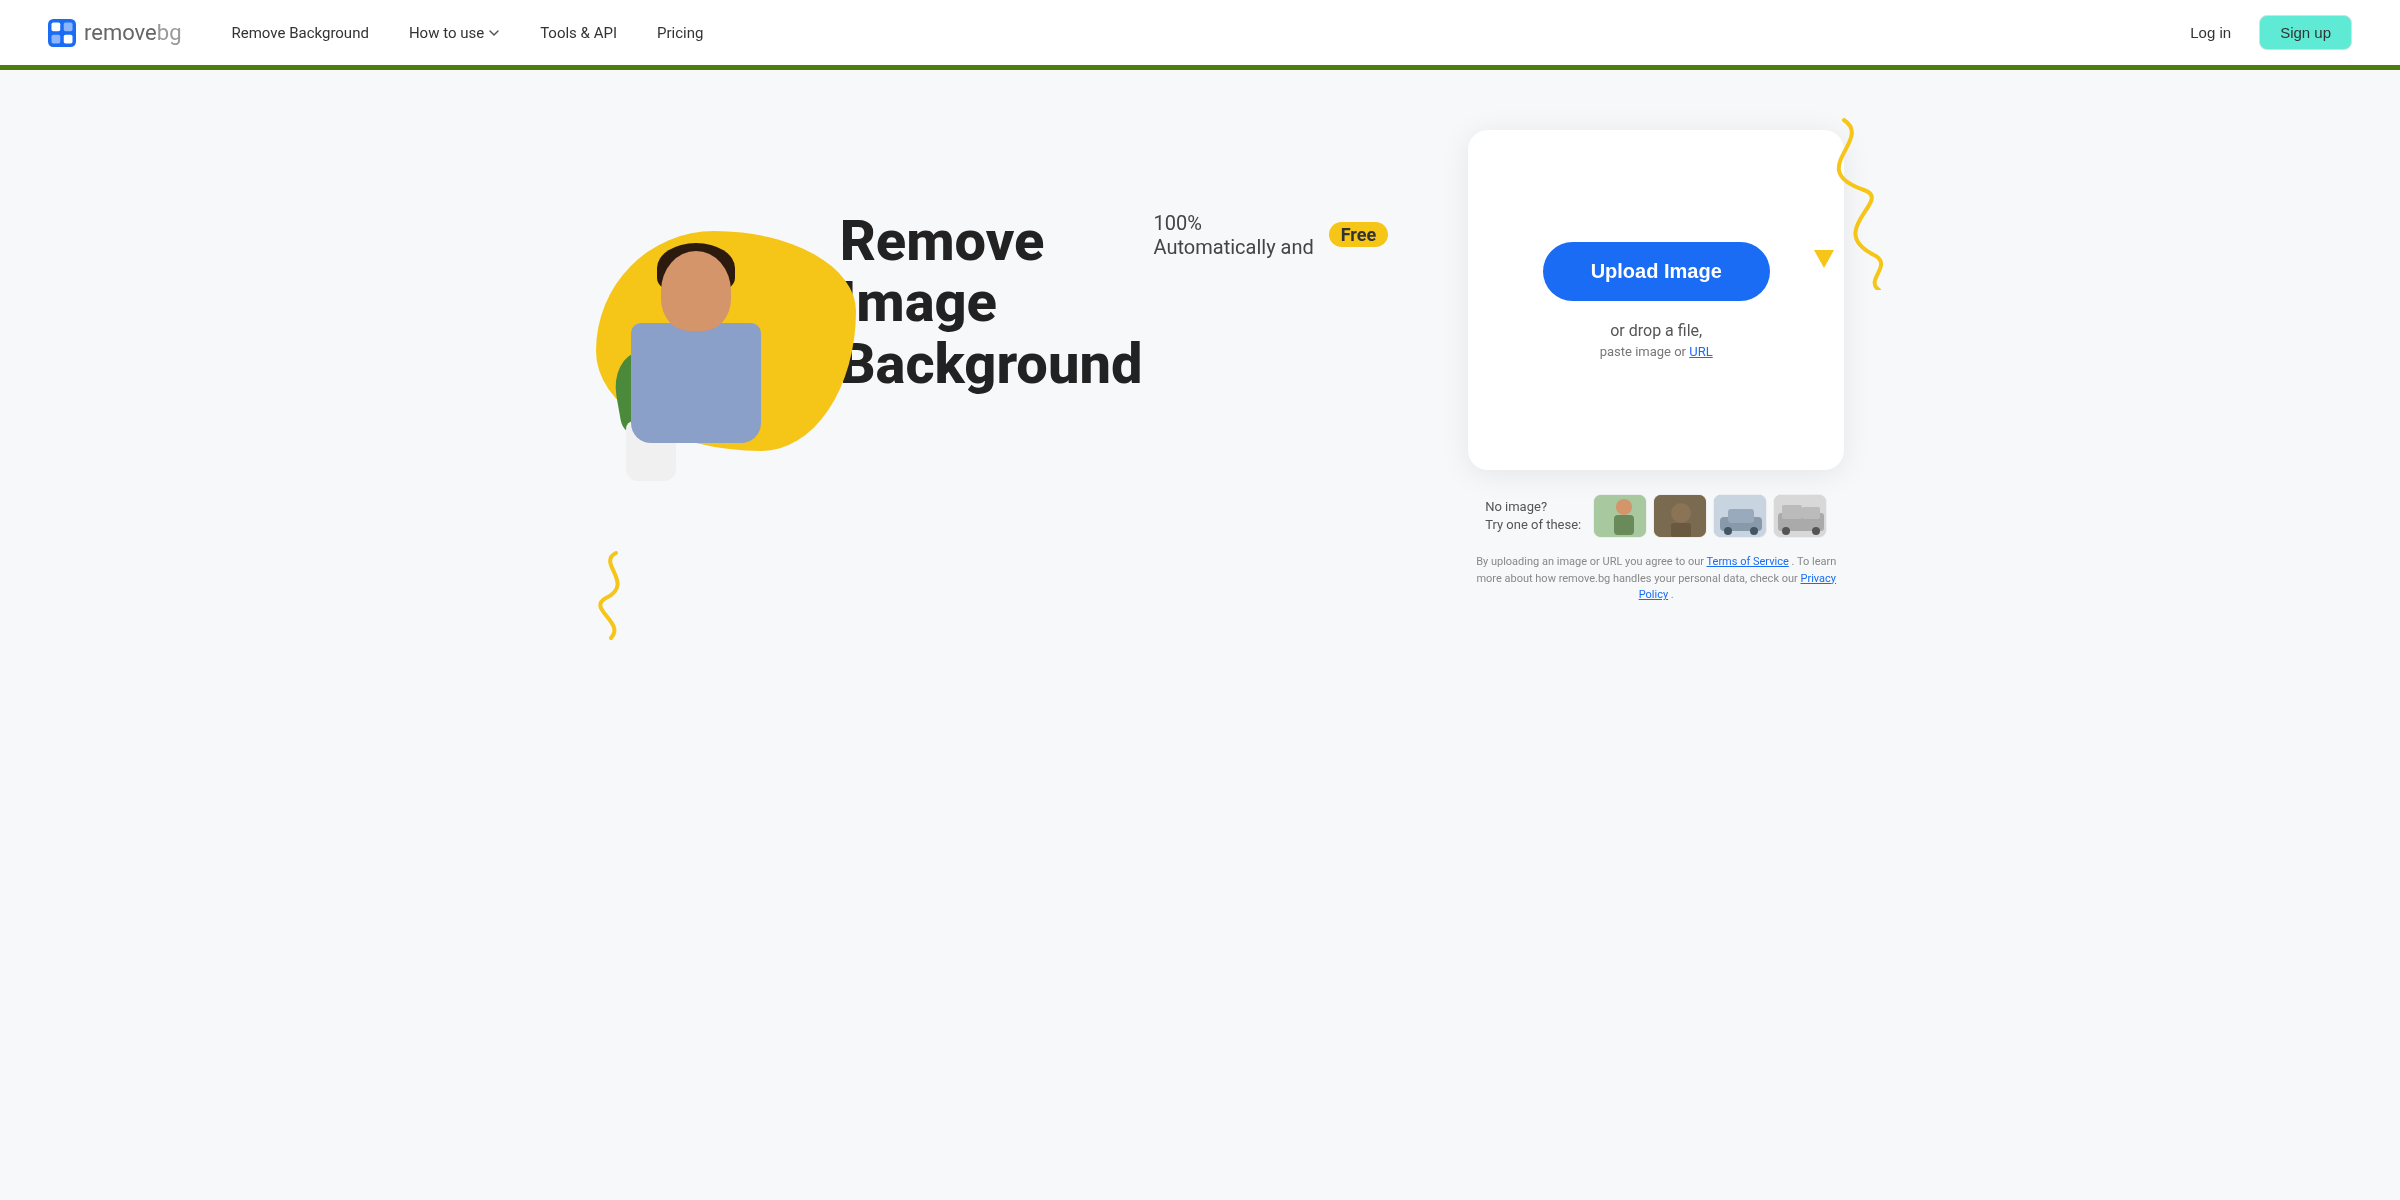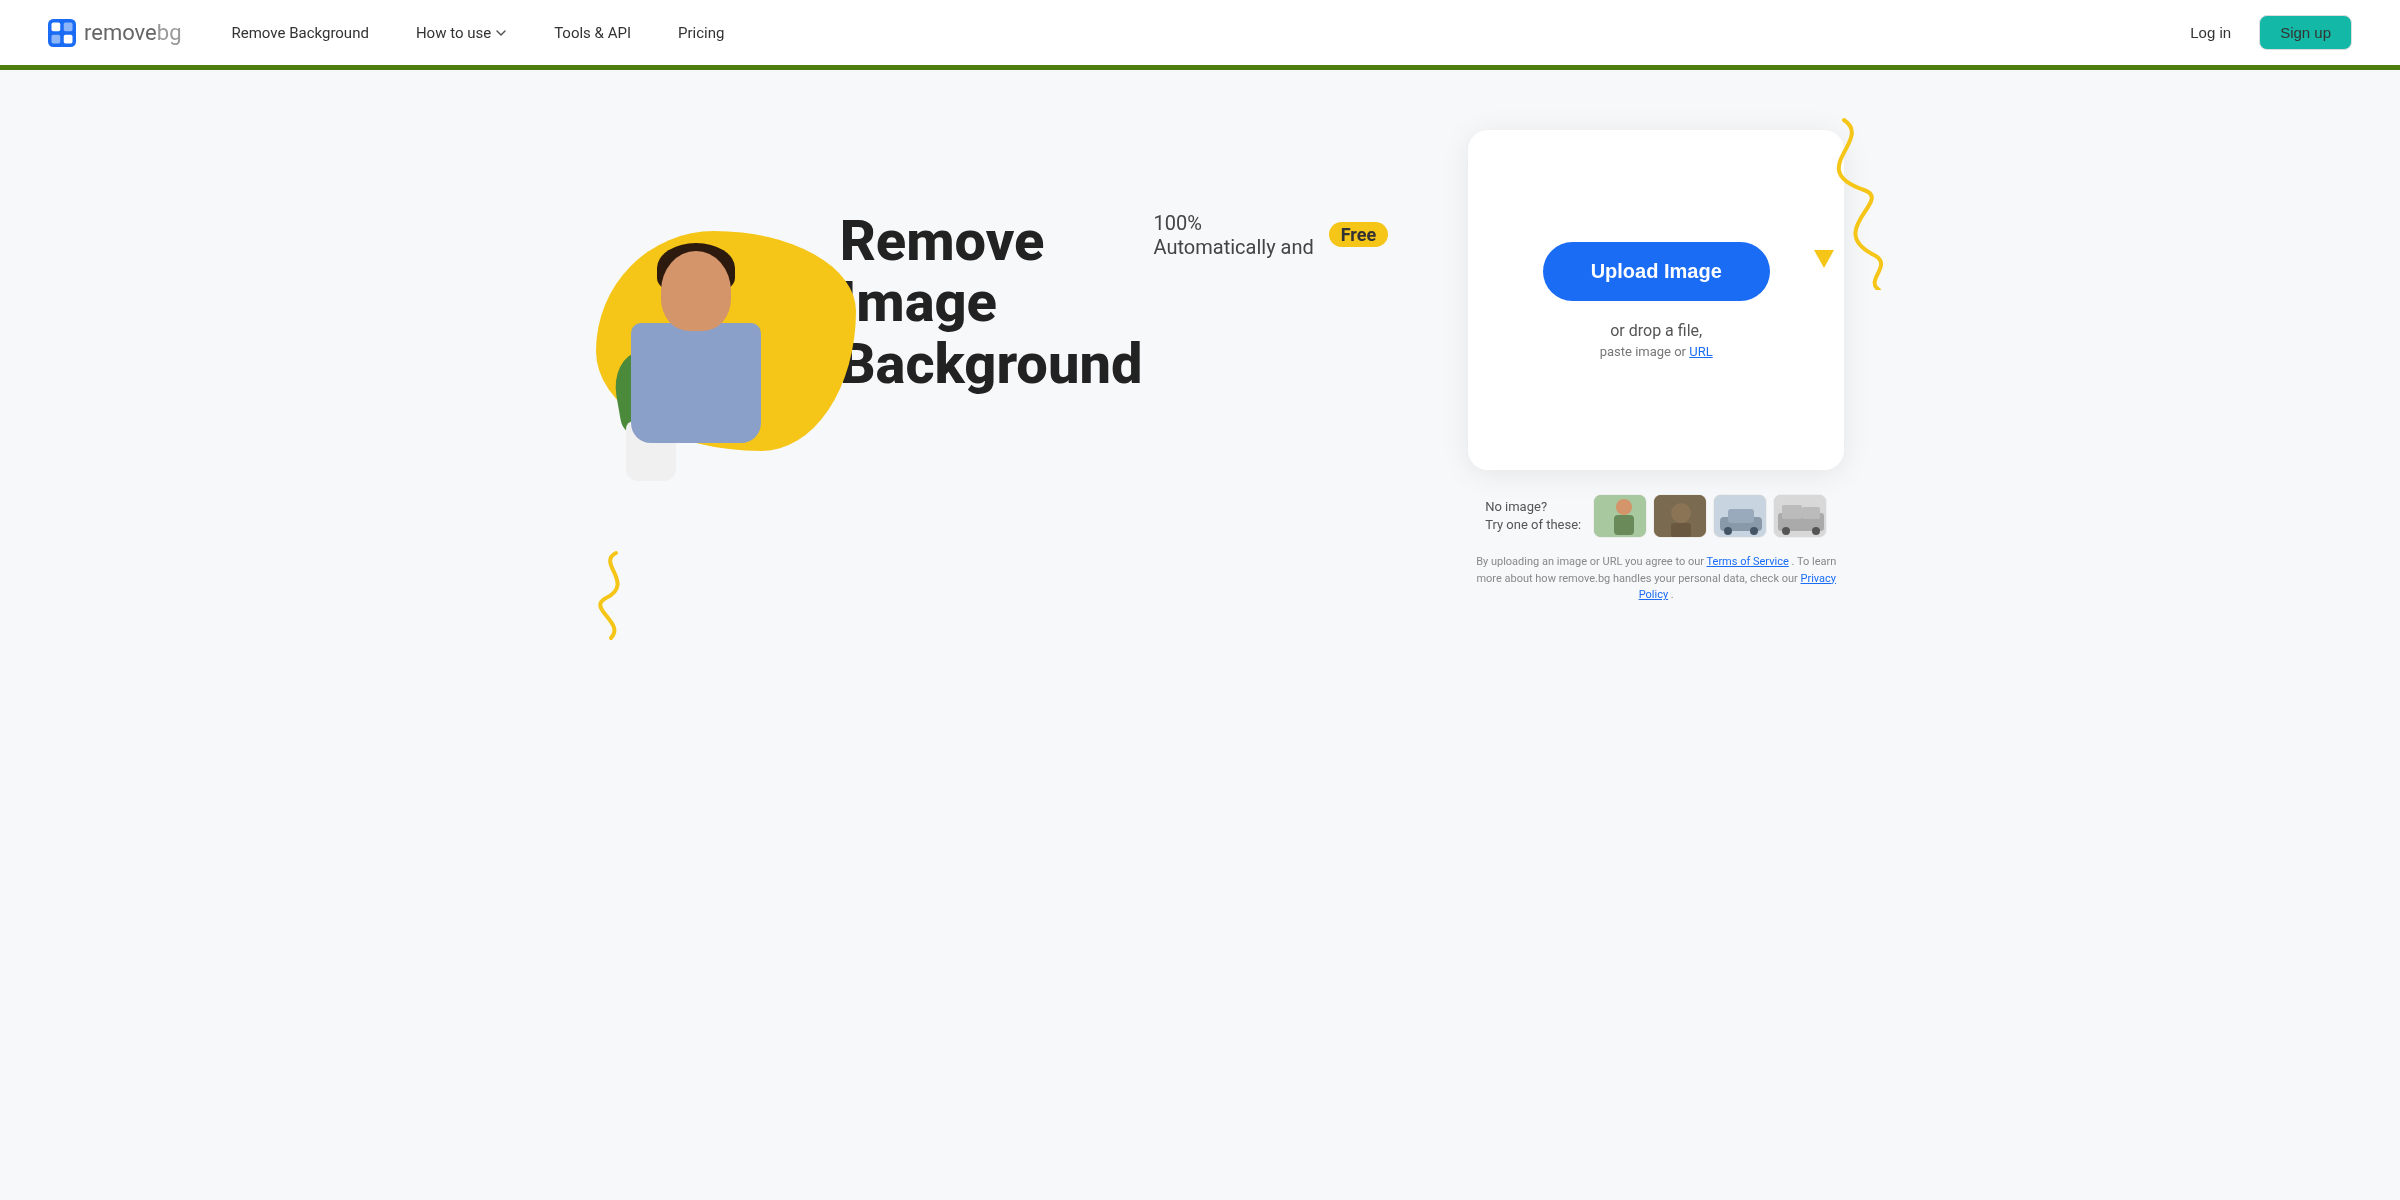--- a/index.html
+++ b/index.html
@@ -34,21 +34,21 @@
     }
     .logo-text {
       font-size: 22px;
       font-weight: 700;
       color: #222;
     }
     .logo-text span { color: #666; font-weight: 400; }
     .nav-links {
       display: flex;
       align-items: center;
-      gap: 19px;
+      gap: 12px;
       flex: 1;
     }
     .nav-link {
       font-size: 15px;
       color: #333;
       text-decoration: none;
       padding: 8px 14px;
       border-radius: 6px;
       display: flex;
       align-items: center;
@@ -63,21 +63,21 @@
       font-size: 15px;
       color: #333;
       background: none;
       border: none;
       cursor: pointer;
       padding: 8px 16px;
     }
     .btn-signup {
       font-size: 15px;
       color: #333;
-      background: #14b8a6;
+      background: #5eead4;
       border: 1px solid #ddd;
       border-radius: 8px;
       cursor: pointer;
       padding: 8px 20px;
       font-weight: 500;
     }
 
     
     .hero {
       display: flex;

